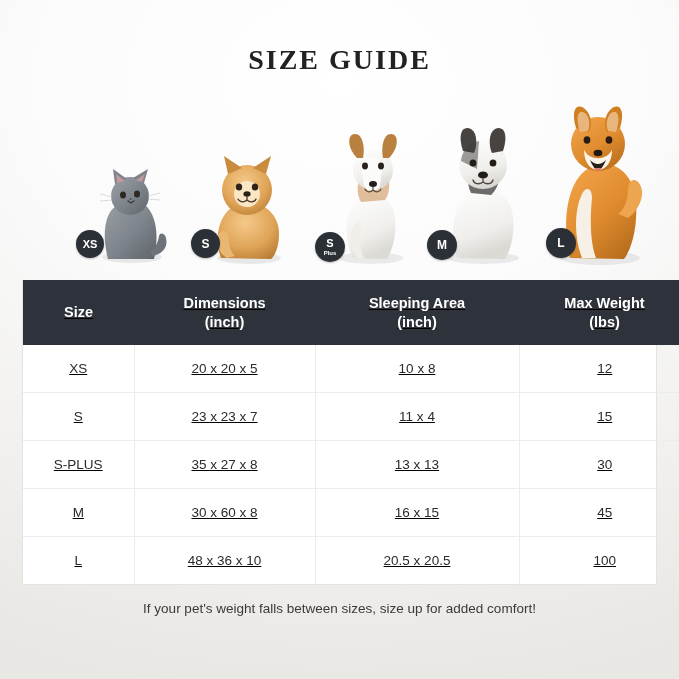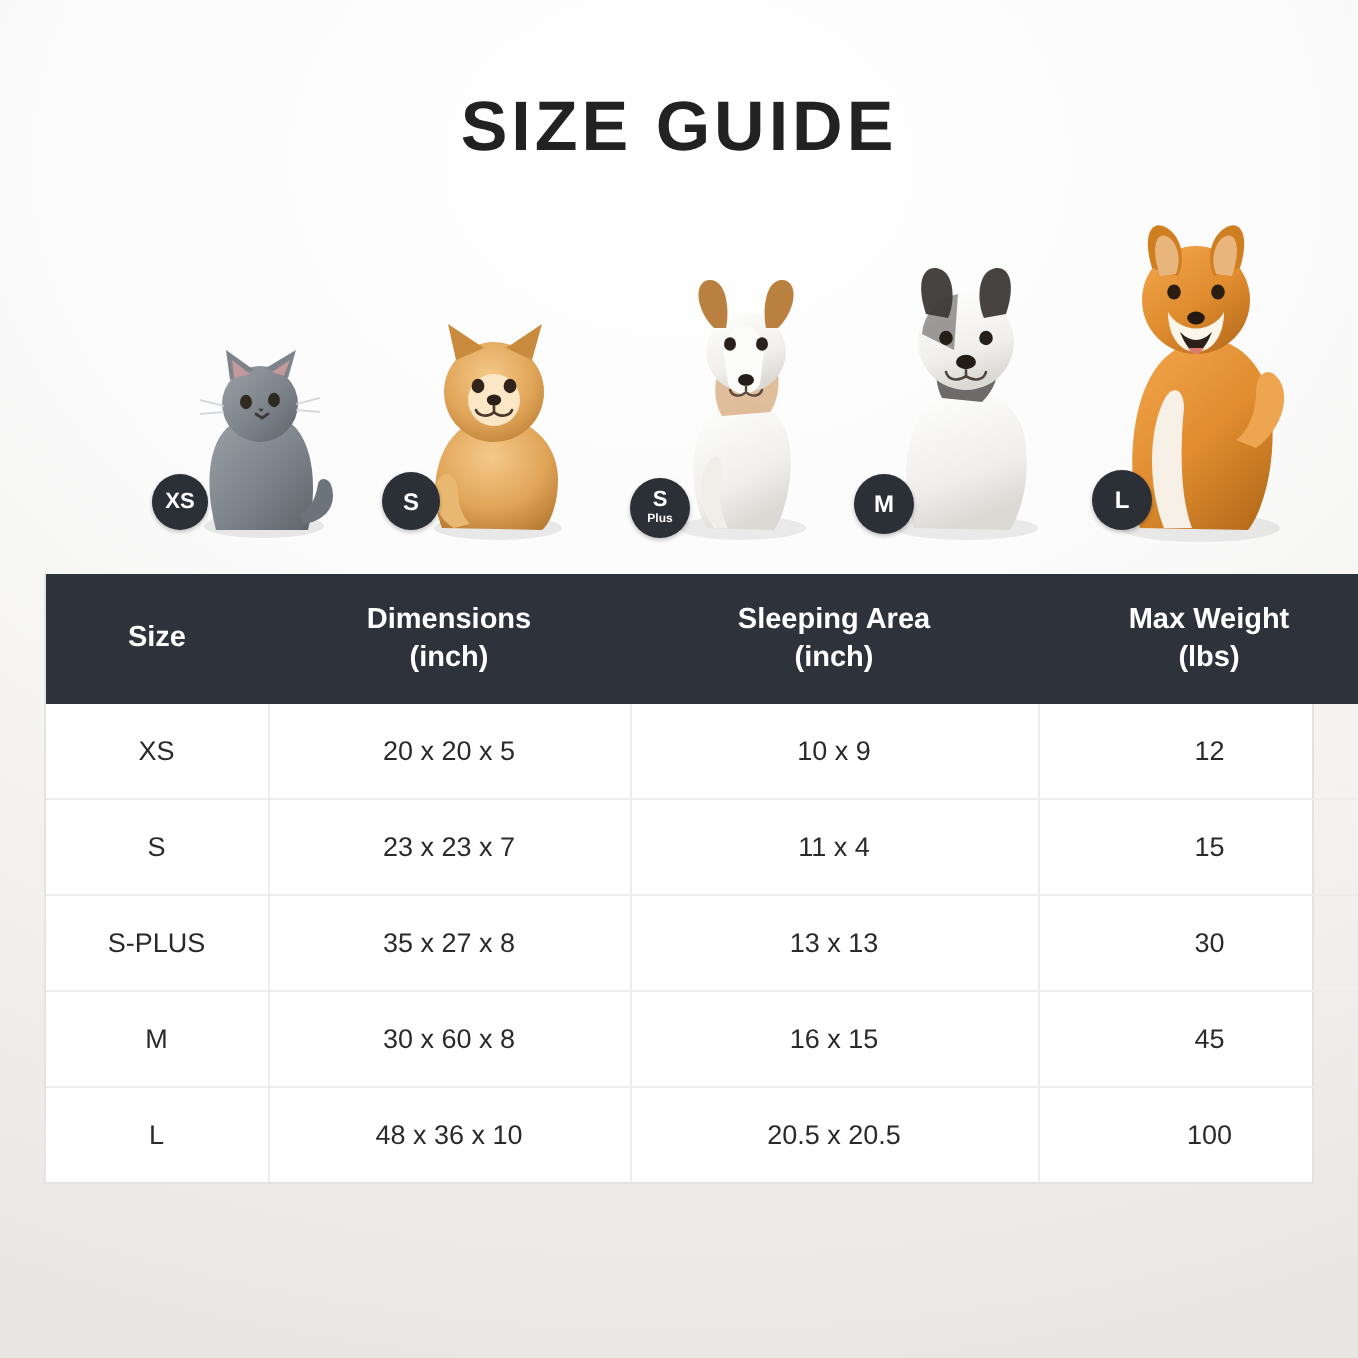--- a/index.html
+++ b/index.html
@@ -16,26 +16,27 @@
   .page {
     position: relative;
     width: 679px;
     height: 679px;
     background:
       radial-gradient(ellipse 120% 90% at 50% 12%, #ffffff 0%, #fbfbfb 38%, #f2f1ef 70%, #e9e7e4 100%);
     box-sizing: border-box;
   }
   .title {
     text-align: center;
-    font-size: 35px;
+    font-size: 28px;
     letter-spacing: 2.0px;
     font-weight: 700;
     color: #222222;
     padding-top: 46px;
     line-height: 1;
+    font-family: Liberation Serif, serif;
   }
 
   
   .pets {
     position: relative;
     height: 190px;
     margin: 10px 22px 0 22px;
   }
   .pet {
     position: absolute;
@@ -63,20 +64,21 @@
     font-weight: 700;
     margin-top: 1px;
   }
 
   
   .table-wrap {
     margin: 6px 22px 0 22px;
     border: 1px solid #e3e3e3;
     border-top: none;
     background: #ffffff;
+    text-decoration: underline;
   }
   table {
     border-collapse: collapse;
     width: 100%;
     table-layout: fixed;
   }
   thead th {
     background: #2e323a;
     color: #ffffff;
     font-size: 14.5px;
@@ -286,21 +288,21 @@
           <th class="c3">
             <div>Max Weight</div>
             <div>(lbs)</div>
           </th>
         </tr>
       </thead>
       <tbody>
         <tr>
           <td>XS</td>
           <td>20 x 20 x 5</td>
-          <td>10 x 9</td>
+          <td>10 x 8</td>
           <td>12</td>
         </tr>
         <tr>
           <td>S</td>
           <td>23 x 23 x 7</td>
           <td>11 x 4</td>
           <td>15</td>
         </tr>
         <tr>
           <td>S-PLUS</td>
@@ -317,14 +319,15 @@
         <tr>
           <td>L</td>
           <td>48 x 36 x 10</td>
           <td>20.5 x 20.5</td>
           <td>100</td>
         </tr>
       </tbody>
     </table>
   </div>
 
+  <div class="footnote">If your pet's weight falls between sizes, size up for added comfort!</div>
 
 </div>
 
 </body></html>

